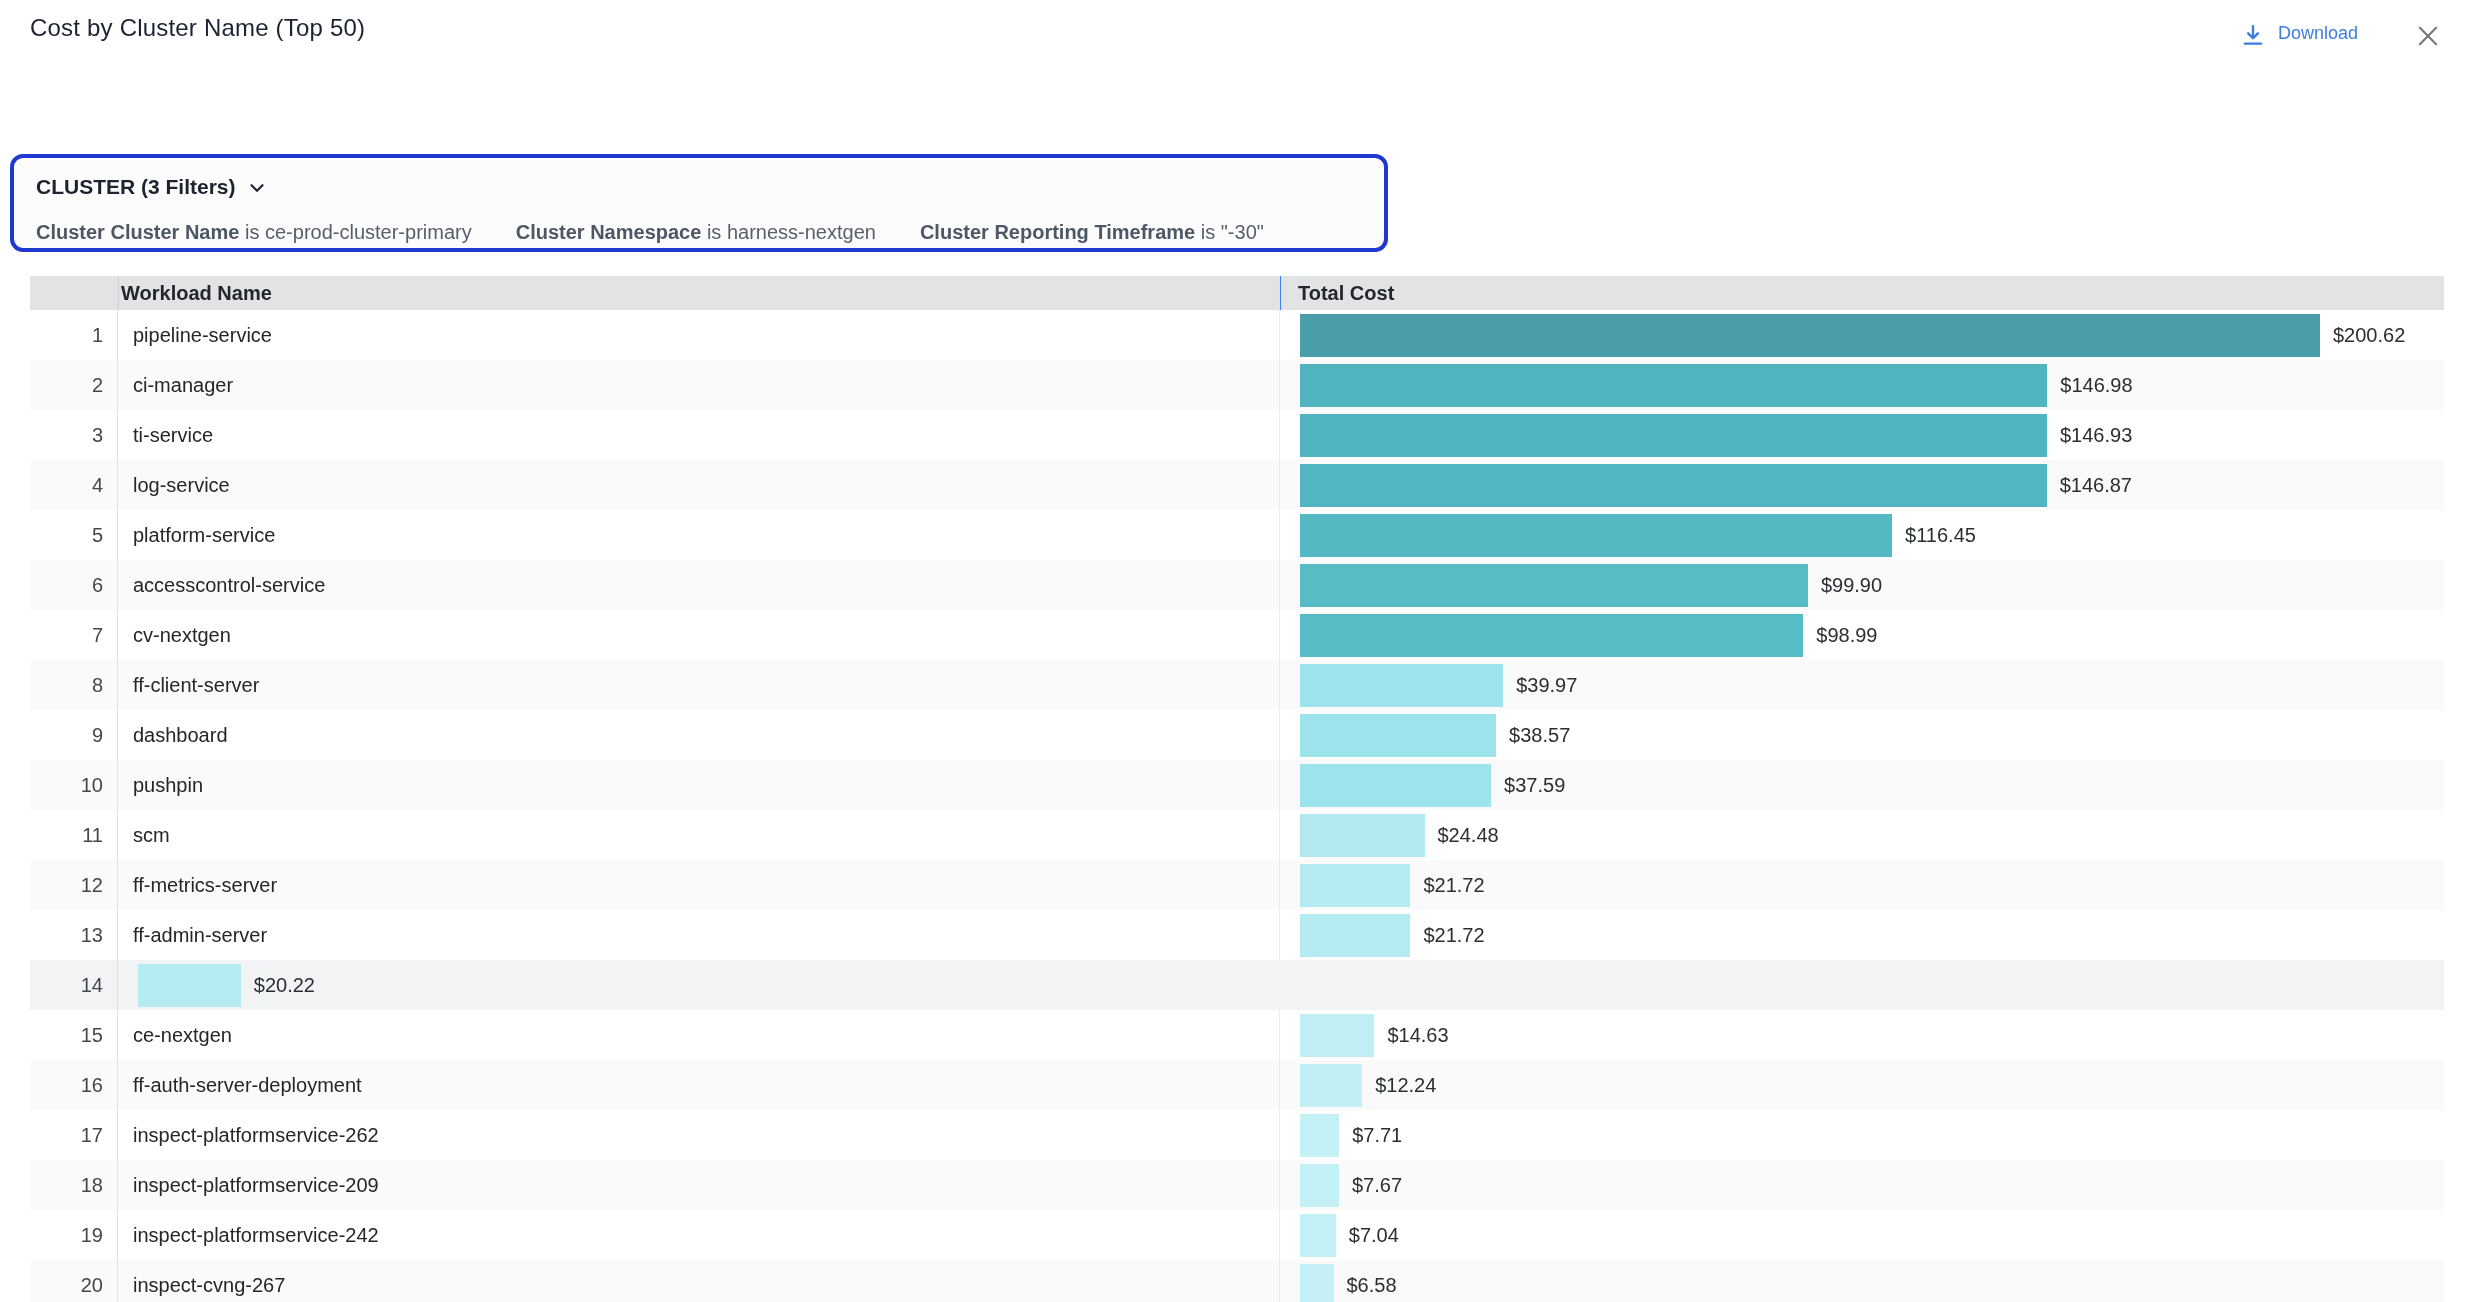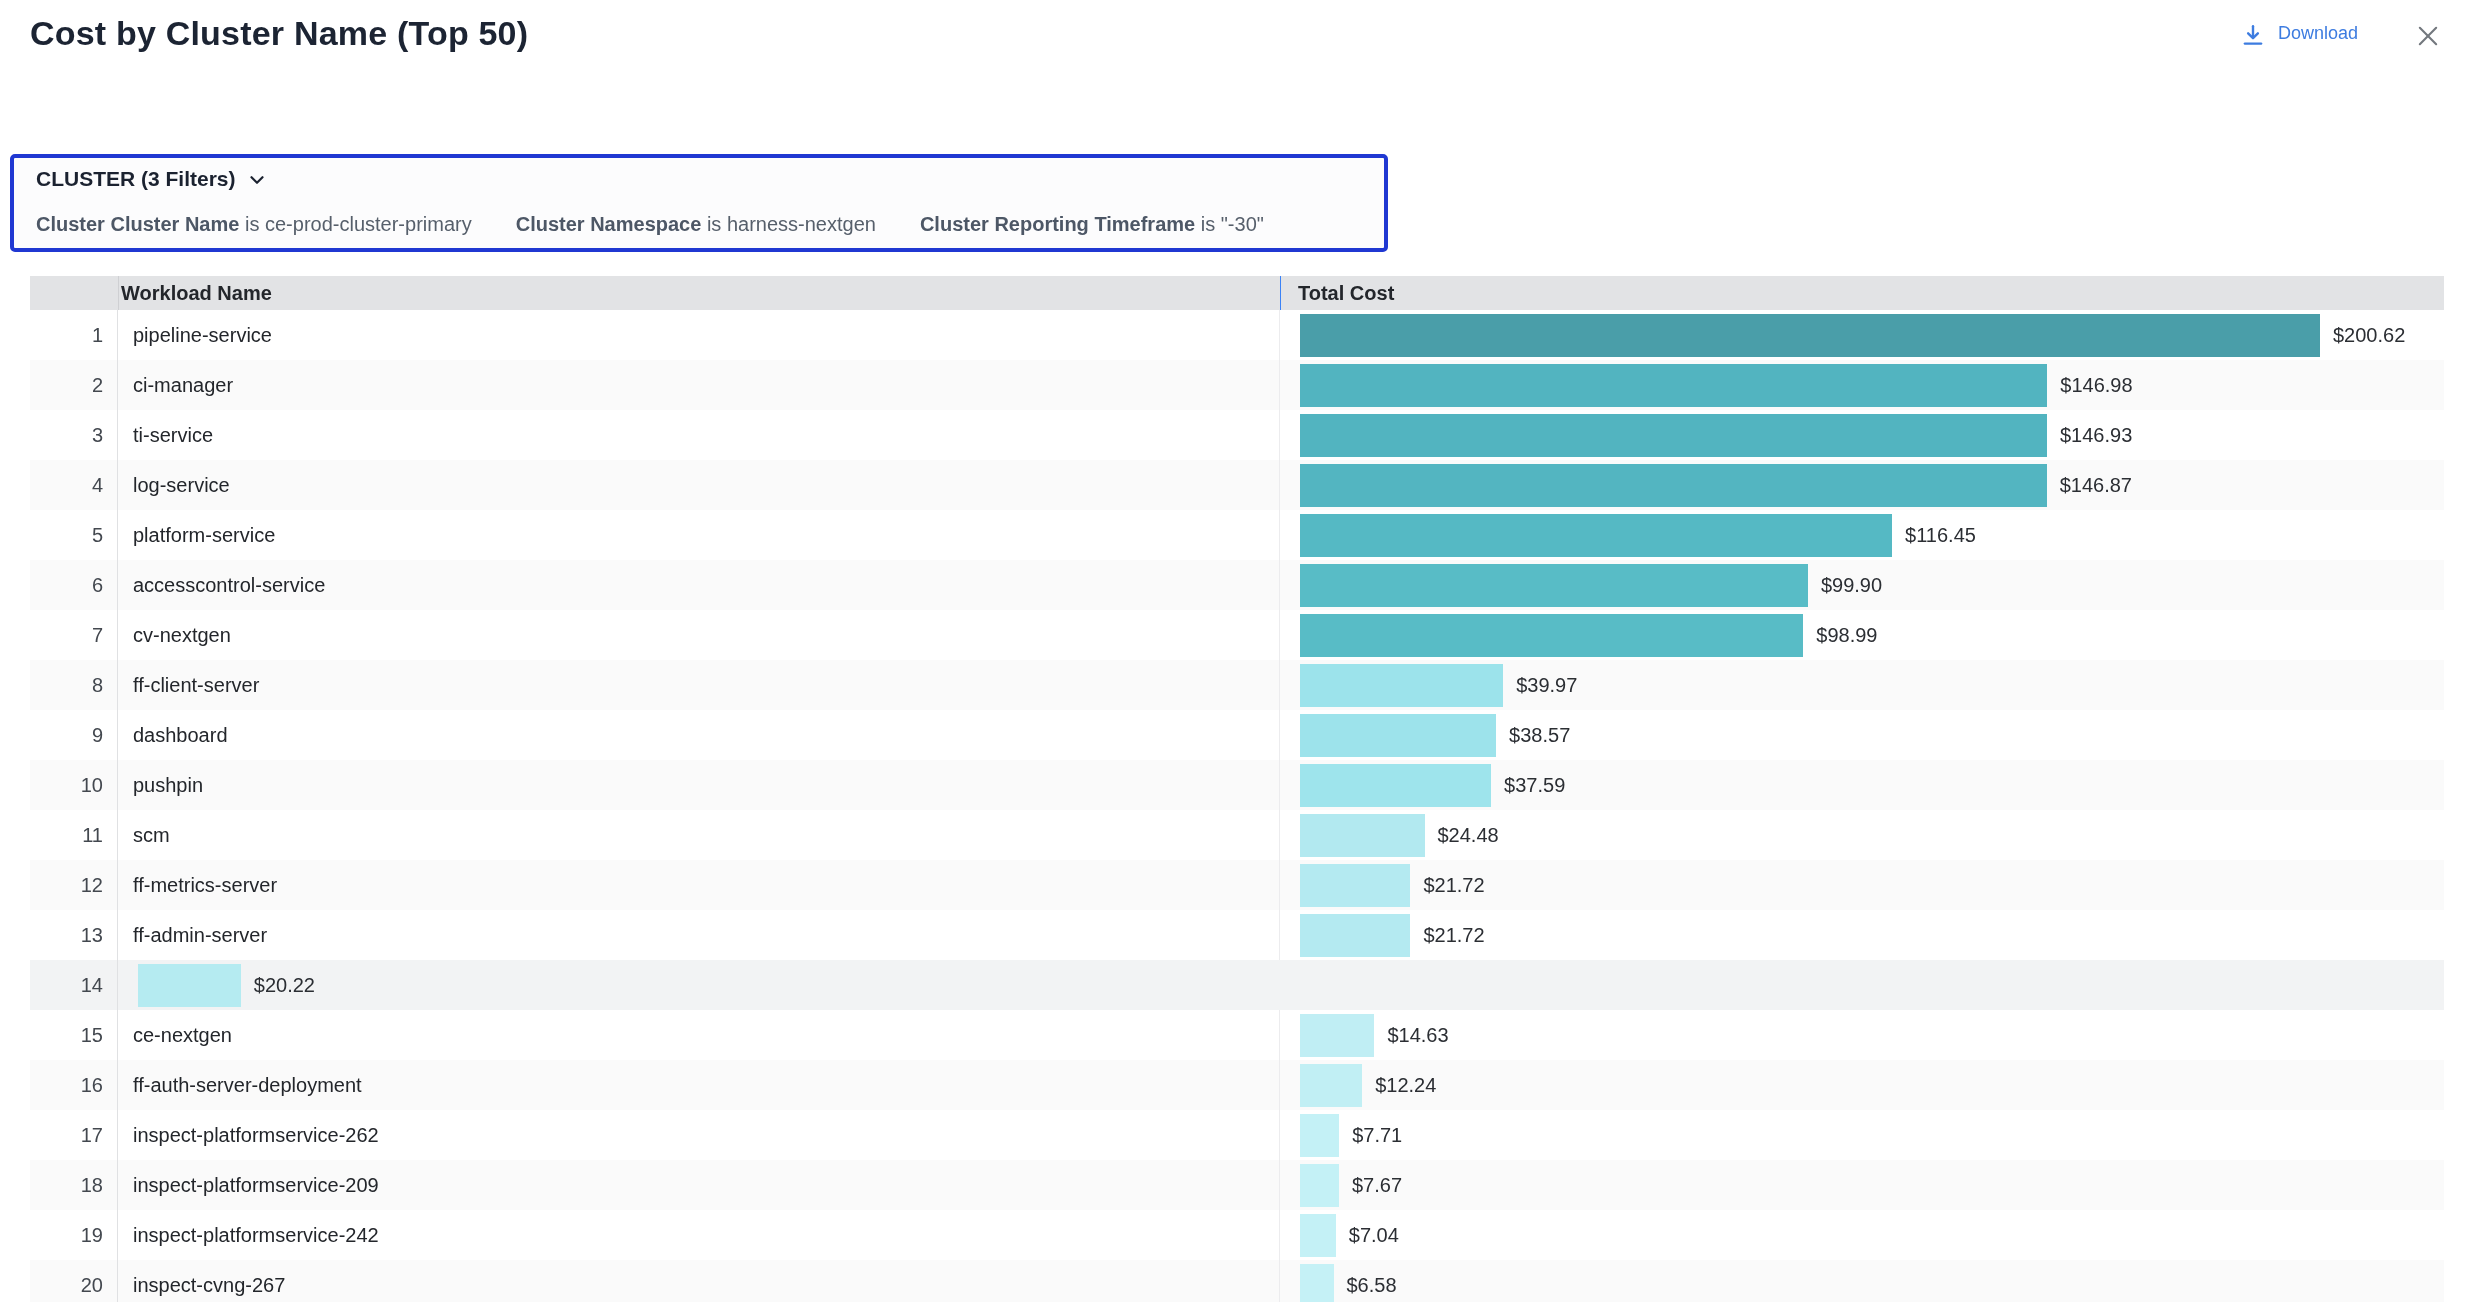--- a/index.html
+++ b/index.html
@@ -1,37 +1,37 @@
 <!DOCTYPE html>
 <html><head>
 <meta charset="utf-8">
 <style>
   * { margin:0; padding:0; box-sizing:border-box; }
   html,body { width:2470px; height:1302px; overflow:hidden; background:#ffffff;
               font-family:"Liberation Sans", sans-serif; }
   .page { position:relative; width:2470px; height:1302px; }
 
   
-  .page-title { position:absolute; left:30px; top:14px; font-size:34px; font-weight:700;
+  .page-title { position:absolute; left:30px; top:14px; font-size:24px; font-weight:400;
                 color:#1c2433; letter-spacing:.2px; }
   .header-actions { position:absolute; right:24px; top:18px; display:flex; align-items:center; gap:52px; }
   .download-btn { display:flex; align-items:flex-start; gap:12px; color:#3d7ce0; font-size:18px;
                   font-weight:500; cursor:pointer; }
   .download-btn svg { display:block; }
   .close-btn { width:36px; height:36px; display:flex; align-items:center; justify-content:center;
                cursor:pointer; }
   .close-btn svg { display:block; }
 
   
   .back-link { position:absolute; left:30px; top:122px; font-size:21px; color:#549ae2; cursor:pointer;margin-top:43px; }
 
   
   .filter-panel { position:absolute; left:10px; top:154px; width:1378px; height:98px;
-                  border:4px solid #2038d2; border-radius:5px; background:#fcfcfd;
-                  padding:8px 0 0 22px; }
+                  border:4px solid #2038d2; border-radius:13px; background:#fcfcfd;
+                  padding:16px 0 0 22px; }
   .filter-summary { display:flex; align-items:center; gap:10px; font-size:21px; font-weight:700;
                     color:#1b2230; cursor:pointer; width:max-content; }
   .filter-summary svg { display:block; margin-top:3px; }
   .filter-conditions { display:flex; align-items:center; gap:44px; margin-top:22px;
                        font-size:20px; color:#565f6b; }
   .filter-item { cursor:pointer; white-space:nowrap; }
   .filter-item .f-label { font-weight:700; color:#4d5766; }
   .filter-item .f-cond, .filter-item .f-value { font-weight:400; }
 
   

